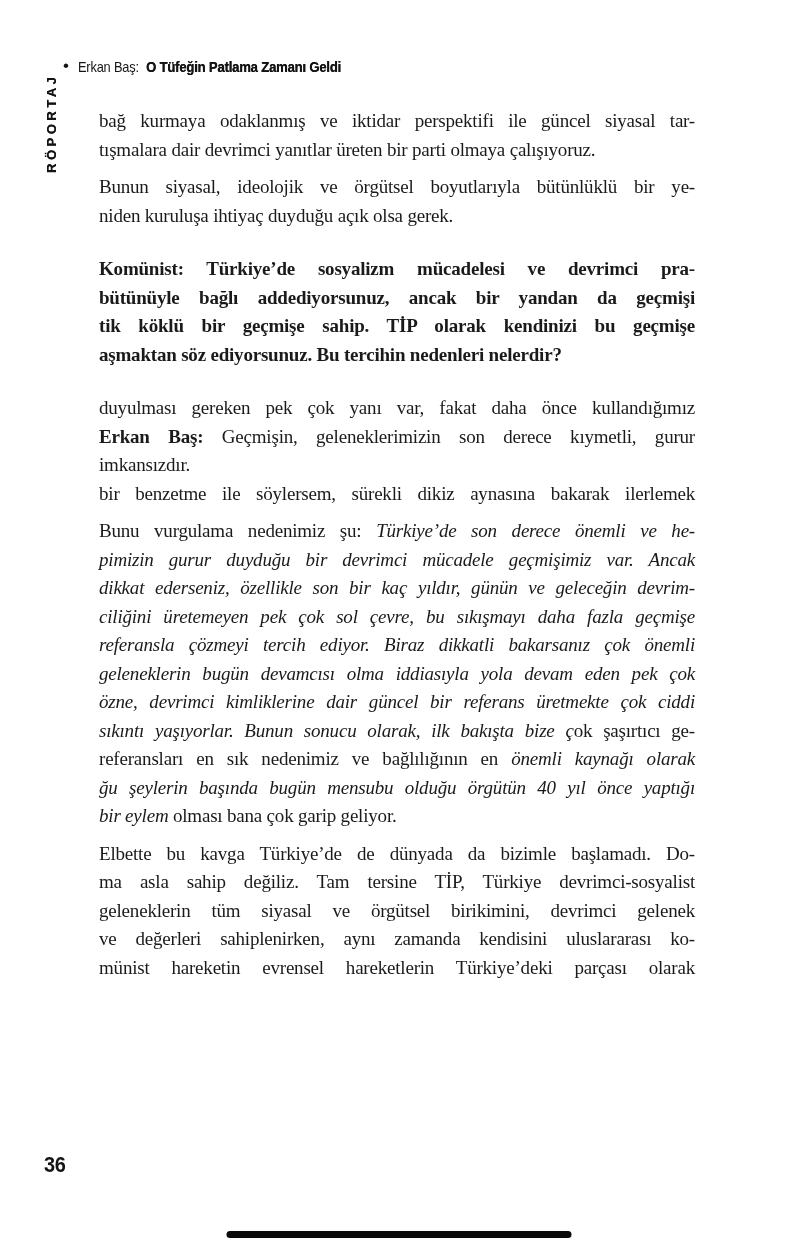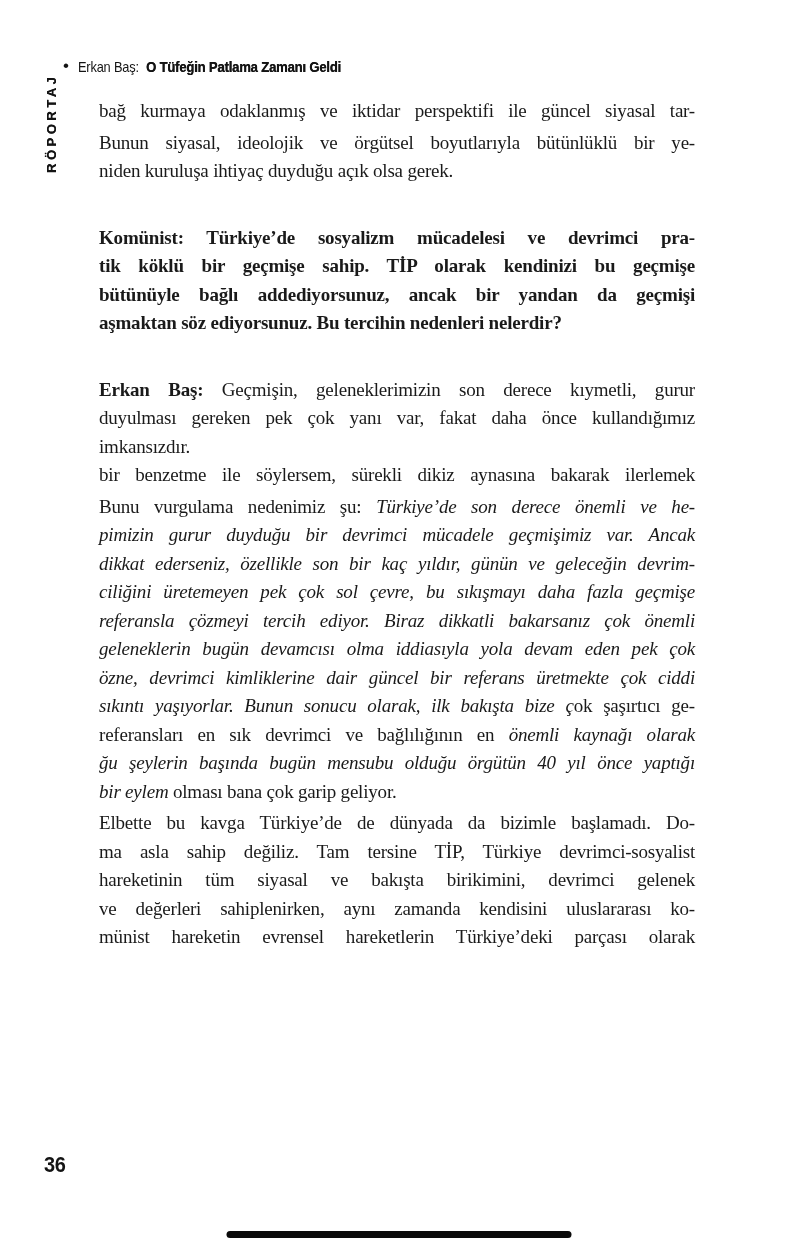--- a/index.html
+++ b/index.html
@@ -62,31 +62,31 @@
     text-align: center;
     color: #141414;
     text-shadow: 0.3px 0 0 currentColor;
     white-space: nowrap;
   }
 
   
   .body-col {
     position: absolute;
     left: 99px;
-    top: 97px;
+    top: 107px;
     width: 596px;
     font-family: "Liberation Serif", serif;
     font-size: 19px;
     line-height: 28.5px;
     letter-spacing: -0.2px;
     color: #1a1a1a;
   }
-  .para { margin-top: 3px; }
+  .para { margin-top: 9px; }
   .para:first-child { margin-top: 0; }
-  .para.section-gap { margin-top: 38px; }
+  .para.section-gap { margin-top: 25px; }
   .line {
     text-align: justify;
     text-align-last: justify;
     -moz-text-align-last: justify;
   }
   .line.last {
     text-align-last: left;
     -moz-text-align-last: left;
   }
   .seg-r { font-style: normal; font-weight: 400; }
@@ -126,54 +126,55 @@
     <span class="bullet">•</span>
     <span class="author">Erkan Baş:</span>
     <span class="title">O Tüfeğin Patlama Zamanı Geldi</span>
   </div>
 
   <div class="side-label">RÖPORTAJ</div>
 
   <div class="body-col">
       <div class="para">
         <div class="line"><span class="seg-r">bağ kurmaya odaklanmış ve iktidar perspektifi ile güncel siyasal tar-</span></div>
+        <div class="line last"><span class="seg-r">tışmalara dair devrimci yanıtlar üreten bir parti olmaya çalışıyoruz.</span></div>
       </div>
       <div class="para">
         <div class="line"><span class="seg-r">Bunun siyasal, ideolojik ve örgütsel boyutlarıyla bütünlüklü bir ye-</span></div>
         <div class="line last"><span class="seg-r">niden kuruluşa ihtiyaç duyduğu açık olsa gerek.</span></div>
       </div>
       <div class="para section-gap">
         <div class="line"><span class="seg-b">Komünist: Türkiye’de sosyalizm mücadelesi ve devrimci pra-</span></div>
+        <div class="line"><span class="seg-b">bütünüyle bağlı addediyorsunuz, ancak bir yandan da geçmişi</span></div>
         <div class="line"><span class="seg-b">tik köklü bir geçmişe sahip. TİP olarak kendinizi bu geçmişe</span></div>
-        <div class="line"><span class="seg-b">bütünüyle bağlı addediyorsunuz, ancak bir yandan da geçmişi</span></div>
         <div class="line last"><span class="seg-b">aşmaktan söz ediyorsunuz. Bu tercihin nedenleri nelerdir?</span></div>
       </div>
       <div class="para section-gap">
+        <div class="line"><span class="seg-r">duyulması gereken pek çok yanı var, fakat daha önce kullandığımız</span></div>
         <div class="line"><span class="seg-b">Erkan Baş:</span><span class="seg-r"> Geçmişin, geleneklerimizin son derece kıymetli, gurur</span></div>
-        <div class="line"><span class="seg-r">duyulması gereken pek çok yanı var, fakat daha önce kullandığımız</span></div>
         <div class="line last"><span class="seg-r">imkansızdır.</span></div>
         <div class="line"><span class="seg-r">bir benzetme ile söylersem, sürekli dikiz aynasına bakarak ilerlemek</span></div>
       </div>
       <div class="para">
         <div class="line"><span class="seg-r">Bunu vurgulama nedenimiz şu: </span><span class="seg-i">Türkiye’de son derece önemli ve he-</span></div>
         <div class="line"><span class="seg-i">pimizin gurur duyduğu bir devrimci mücadele geçmişimiz var. Ancak</span></div>
         <div class="line"><span class="seg-i">dikkat ederseniz, özellikle son bir kaç yıldır, günün ve geleceğin devrim-</span></div>
         <div class="line"><span class="seg-i">ciliğini üretemeyen pek çok sol çevre, bu sıkışmayı daha fazla geçmişe</span></div>
         <div class="line"><span class="seg-i">referansla çözmeyi tercih ediyor. Biraz dikkatli bakarsanız çok önemli</span></div>
         <div class="line"><span class="seg-i">geleneklerin bugün devamcısı olma iddiasıyla yola devam eden pek çok</span></div>
         <div class="line"><span class="seg-i">özne, devrimci kimliklerine dair güncel bir referans üretmekte çok ciddi</span></div>
         <div class="line"><span class="seg-i">sıkıntı yaşıyorlar. Bunun sonucu olarak, ilk bakışta bize ç</span><span class="seg-r">ok şaşırtıcı ge-</span></div>
-        <div class="line"><span class="seg-r">referansları en sık devrimci ve bağlılığının en </span><span class="seg-i">önemli kaynağı olarak</span></div>
+        <div class="line"><span class="seg-r">referansları en sık nedenimiz ve bağlılığının en </span><span class="seg-i">önemli kaynağı olarak</span></div>
         <div class="line"><span class="seg-i">ğu şeylerin başında bugün mensubu olduğu örgütün 40 yıl önce yaptığı</span></div>
         <div class="line last"><span class="seg-i">bir eylem</span><span class="seg-r"> olması bana çok garip geliyor.</span></div>
       </div>
       <div class="para">
         <div class="line"><span class="seg-r">Elbette bu kavga Türkiye’de de dünyada da bizimle başlamadı. Do-</span></div>
         <div class="line"><span class="seg-r">ma asla sahip değiliz. Tam tersine TİP, Türkiye devrimci-sosyalist</span></div>
-        <div class="line"><span class="seg-r">hareketinin tüm siyasal ve bakışta birikimini, devrimci gelenek</span></div>
+        <div class="line"><span class="seg-r">geleneklerin tüm siyasal ve örgütsel birikimini, devrimci gelenek</span></div>
         <div class="line"><span class="seg-r">ve değerleri sahiplenirken, aynı zamanda kendisini uluslararası ko-</span></div>
         <div class="line"><span class="seg-r">münist hareketin evrensel hareketlerin Türkiye’deki parçası olarak</span></div>
       </div>
     </div>
 
   <div class="page-number">36</div>
 
   <div class="home-indicator"></div>
 
 </div>

